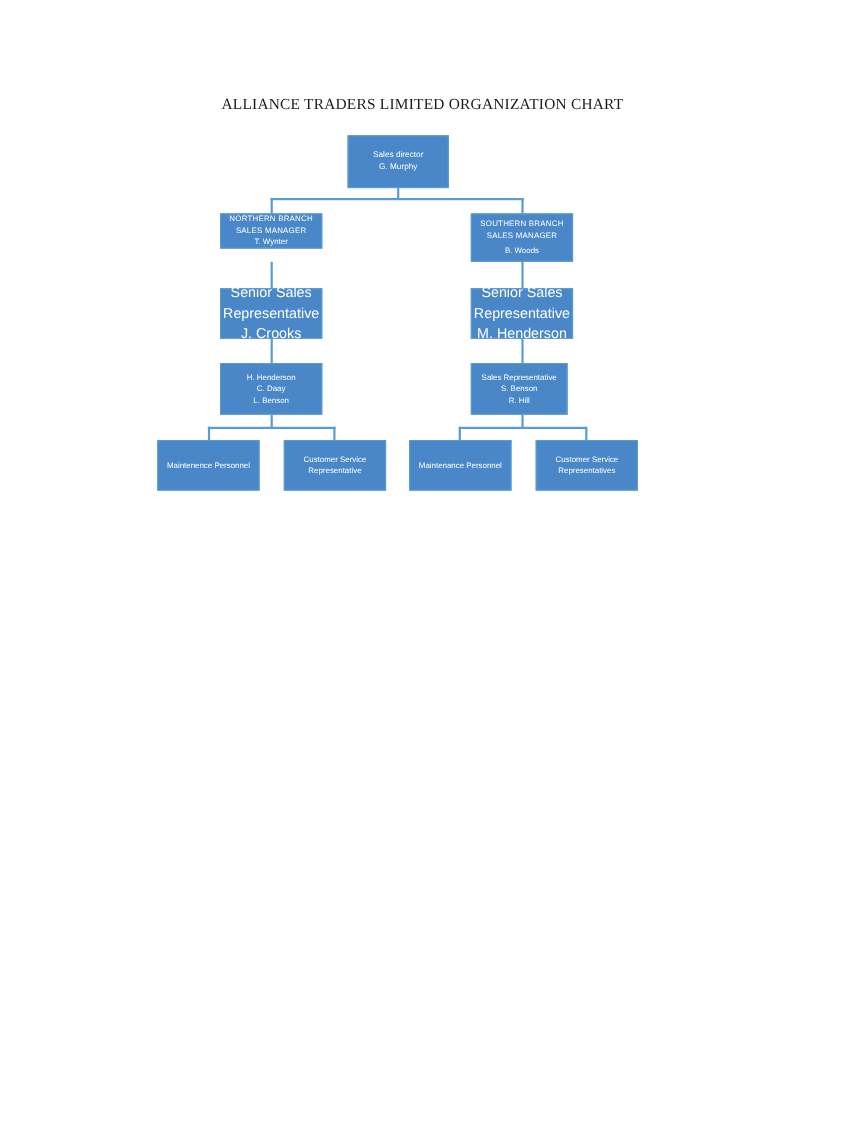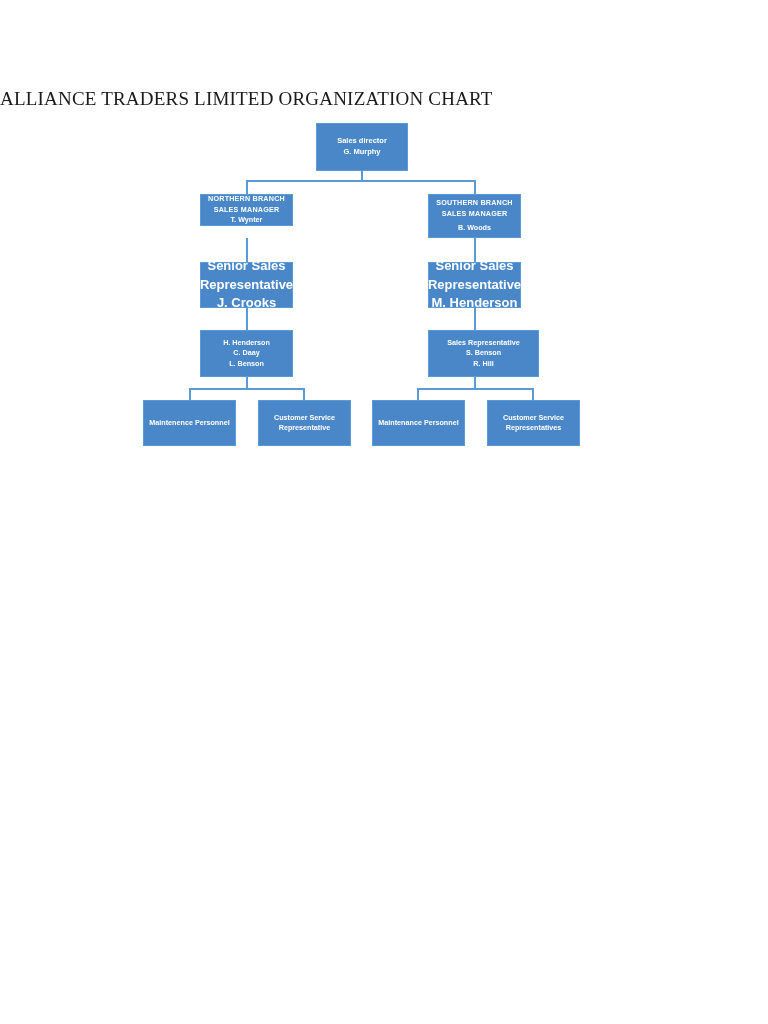--- a/index.html
+++ b/index.html
@@ -22,22 +22,23 @@
     top: 0;
     width: 768px;
     height: 1024px;
   }
 
   .page-title {
     position: absolute;
     left: 0;
     top: 88px;
     width: 768px;
+    text-align: center;
     font-family: "Liberation Serif", serif;
-    font-size: 19px;
+    font-size: 14px;
     letter-spacing: 0.2px;
     color: #1a1a1a;
     white-space: nowrap;
   }
 
   
   .connector {
     position: absolute;
     background: #5b9bd5;
   }
@@ -49,21 +50,21 @@
     position: absolute;
     box-sizing: border-box;
     background: #4a87c8;
     border: 1px solid #5b9bd5;
     color: #ffffff;
     display: flex;
     flex-direction: column;
     align-items: center;
     justify-content: center;
     text-align: center;
-    font-weight: bold;
+    font-weight: normal;
     line-height: 1.45;
     padding: 2px 4px;
   }
   .node .line {
     display: block;
     white-space: nowrap;
   }
 
   
   .t-root   { font-size: 7.5px; }
@@ -137,21 +138,21 @@
     <span class="gap-sm"></span>
     <span class="line">M. Henderson</span>
   </div>
 
   <div class="node t-list" style="left:200px; top:330px; width:93px; height:47px;">
     <span class="line">H. Henderson</span>
     <span class="line">C. Daay</span>
     <span class="line">L. Benson</span>
   </div>
 
-  <div class="node t-list" style="left:428px; top:330px; width:111px; height:47px;">
+  <div class="node t-list" style="left:428px; top:330px; width:88px; height:47px;">
     <span class="line">Sales Representative</span>
     <span class="line">S. Benson</span>
     <span class="line">R. Hill</span>
   </div>
 
   <div class="node t-leaf" style="left:143px; top:400px; width:93px; height:46px;">
     <span class="line">Maintenence Personnel</span>
   </div>
 
   <div class="node t-leaf" style="left:258px; top:400px; width:93px; height:46px;">

